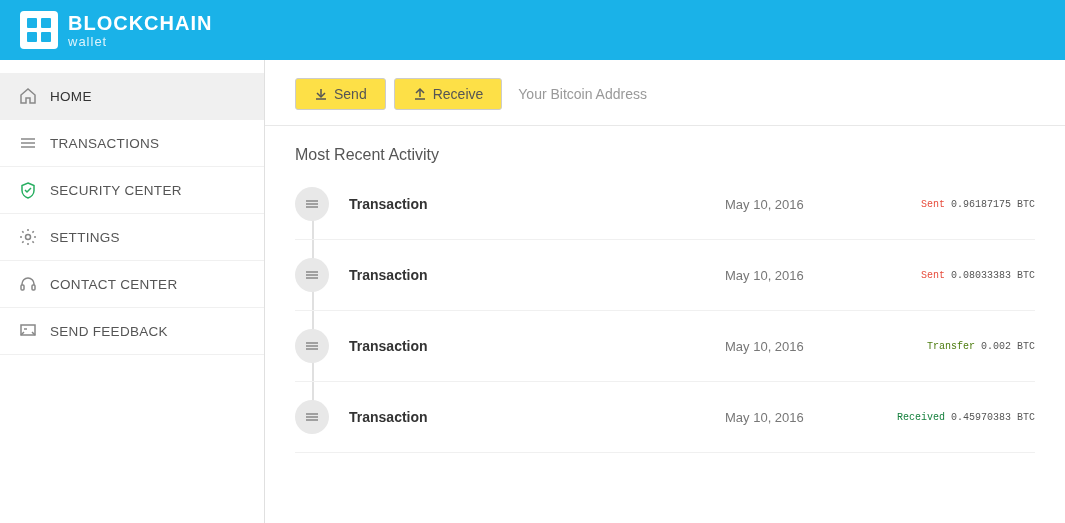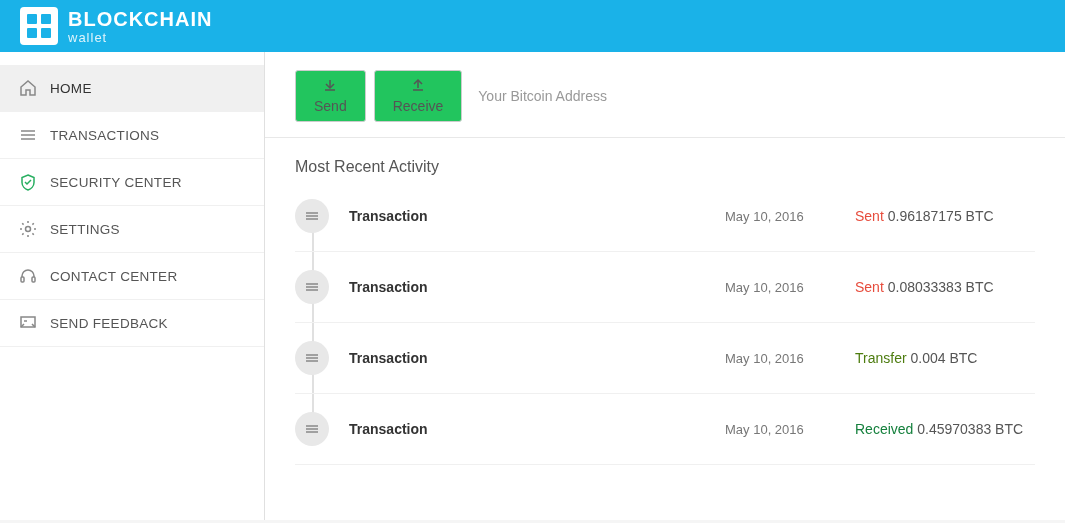--- a/index.html
+++ b/index.html
@@ -1,21 +1,21 @@
 <!DOCTYPE html>
 <html><head>
   <meta charset="utf-8">
   <style>
     * { margin: 0; padding: 0; box-sizing: border-box; }
     body { font-family: Arial, sans-serif; background: #f5f5f5; width: 1065px; height: 523px; overflow: hidden; }
 
     
     #header {
       background: #1ab2e8;
-      height: 52px;
+      height: 60px;
       display: flex;
       align-items: center;
       padding: 0 20px;
     }
     #header-logo-area {
       display: flex;
       align-items: center;
       gap: 10px;
     }
     #header-logo-icon {
@@ -115,26 +115,25 @@
       display: flex;
       align-items: center;
       gap: 8px;
     }
     .wallet-btn {
       display: flex;
       align-items: center;
       gap: 6px;
       padding: 7px 18px;
       border: 1.5px solid #ccc;
-      background: #22c55e;
+      background: #fde047;
       border-radius: 3px;
       cursor: pointer;
       font-size: 14px;
       color: #555;
-      flex-direction: column;
     }
     #bitcoin-address-link {
       font-size: 14px;
       color: #999;
       cursor: pointer;
       padding: 7px 8px;
     }
 
     
     #activity-section {
@@ -186,22 +185,24 @@
       color: #333;
       flex: 1;
     }
     .tx-date {
       font-size: 13px;
       color: #777;
       margin-right: 30px;
       min-width: 100px;
     }
     .tx-amount {
-      font-size: 14px;
+      font-size: 10px;
       min-width: 180px;
+      text-align: right;
+      font-family: Liberation Mono, monospace;
     }
     .tx-amount .tx-type-sent { color: #e74c3c; }
     .tx-amount .tx-type-transfer { color: #4d7c0f; }
     .tx-amount .tx-type-received { color: #15803d; }
     .tx-amount .tx-btc { color: #555; }
   </style>
 </head>
 <body>
 
 <div id="header">
@@ -349,21 +350,21 @@
     <div class="tx-icon">
       <svg width="16" height="16" viewBox="0 0 16 16" fill="none" stroke="#888" stroke-width="1.5">
         <line x1="2" y1="5" x2="14" y2="5"></line>
         <line x1="2" y1="8" x2="14" y2="8"></line>
         <line x1="2" y1="11" x2="14" y2="11"></line>
       </svg>
     </div>
     <div class="tx-name">Transaction</div>
     <div class="tx-date">May 10, 2016</div>
     <div class="tx-amount">
-      <span class="tx-type-transfer">Transfer </span><span class="tx-btc">0.004 BTC</span>
+      <span class="tx-type-transfer">Transfer </span><span class="tx-btc">0.002 BTC</span>
     </div>
   </div>
           <div class="tx-row">
     <div class="tx-icon">
       <svg width="16" height="16" viewBox="0 0 16 16" fill="none" stroke="#888" stroke-width="1.5">
         <line x1="2" y1="5" x2="14" y2="5"></line>
         <line x1="2" y1="8" x2="14" y2="8"></line>
         <line x1="2" y1="11" x2="14" y2="11"></line>
       </svg>
     </div>

